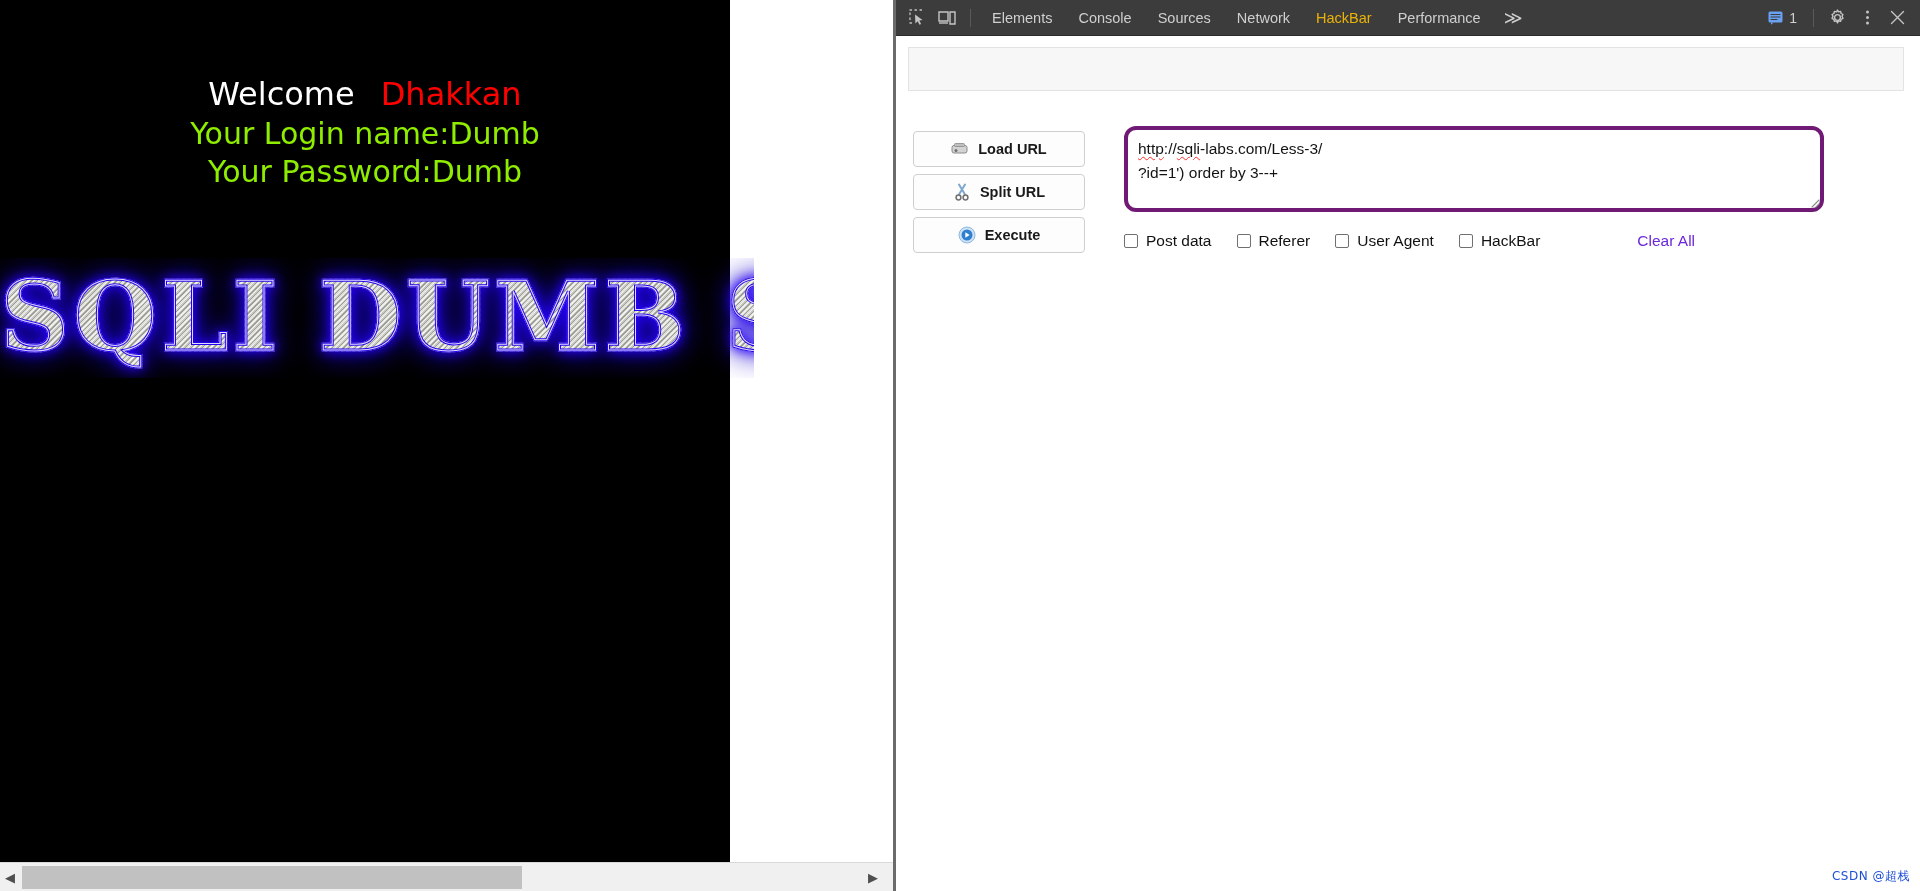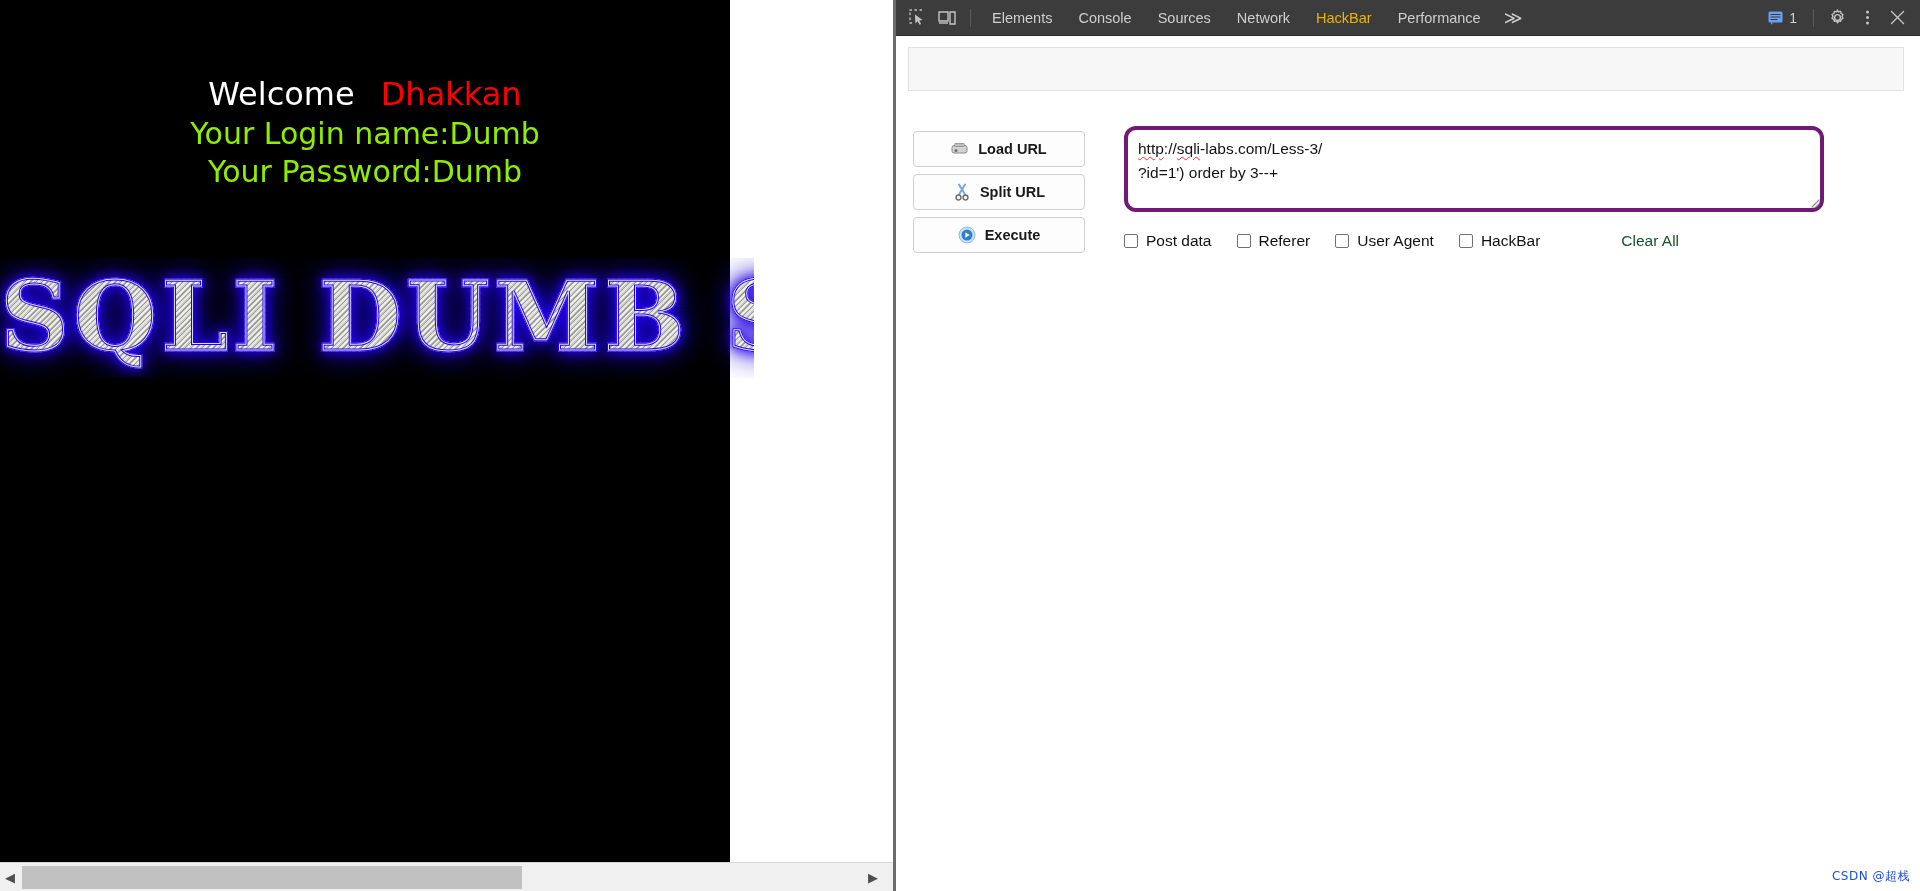--- a/index.html
+++ b/index.html
@@ -399,23 +399,23 @@
   .opt .cb {
     width: 14px;
     height: 14px;
     border: 1.5px solid #707070;
     border-radius: 2px;
     background: #ffffff;
     box-sizing: border-box;
     flex: none;
   }
   #clear-all-link {
-    color: #14532d;
+    color: #6d28d9;
     font-size: 15.5px;
-    margin-left: 56px;
+    margin-left: 72px;
     white-space: nowrap;
   }
 
   #csdn-watermark {
     position: absolute;
     right: 10px;
     bottom: 6px;
     font-size: 12px;
     color: #1d4ed8;
     font-family: "DejaVu Sans", sans-serif;

